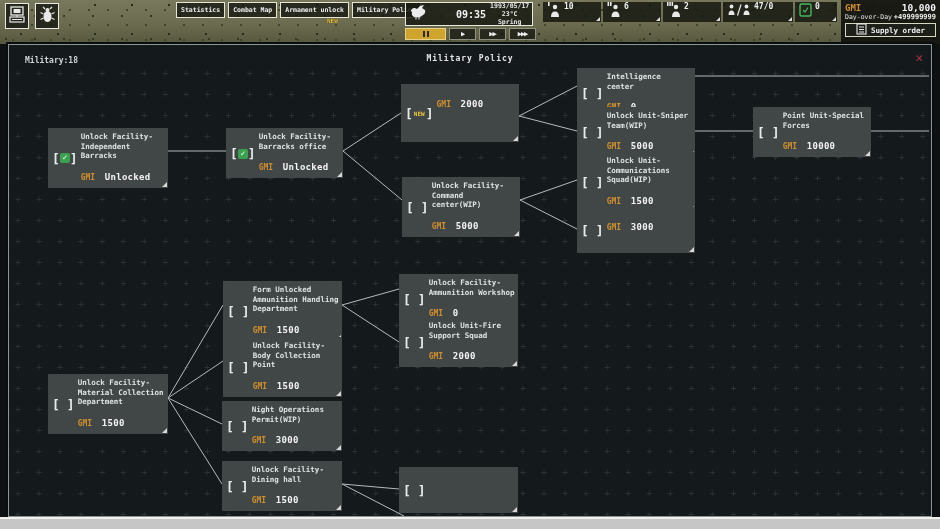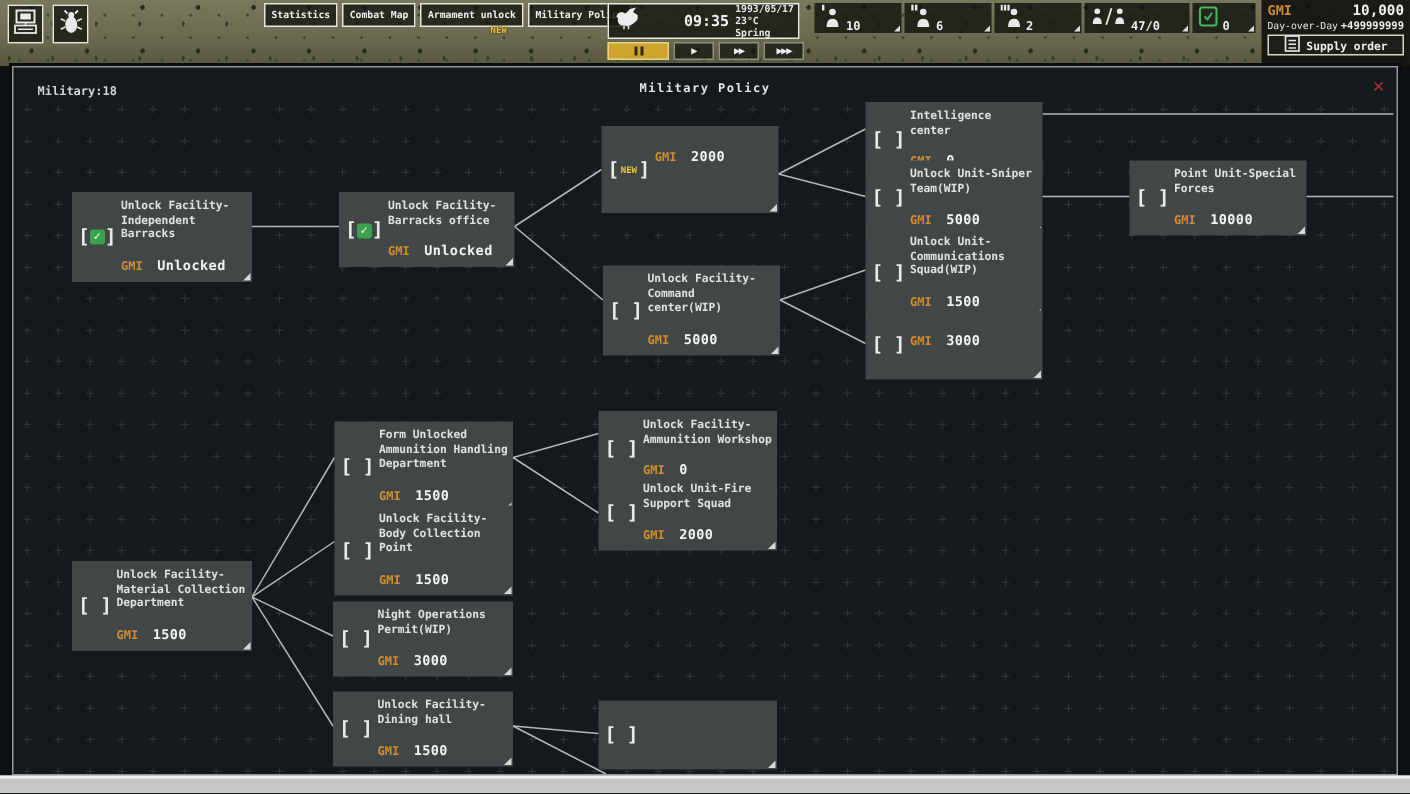--- a/index.html
+++ b/index.html
@@ -22,32 +22,32 @@
   #menubar{position:absolute;left:176px;top:2px;display:flex;gap:3px;}
   .menubtn{height:16px;border:1px solid #e6e6d8;background:rgba(22,24,17,.8);
     color:#f0f0f0;font:bold 6.5px/14px "DejaVu Sans Mono",monospace;
     padding:0 4px;white-space:nowrap;}
   #menu-new{position:absolute;left:327px;top:17px;color:#ecc83e;
     font:bold 6px "DejaVu Sans Mono",monospace;text-shadow:0 0 1px #000;}
   #clockbox{position:absolute;left:405px;top:2px;width:128px;height:24px;
     border:1px solid #e9e9e0;background:rgba(24,26,18,.85);
     display:flex;align-items:center;padding:0 4px;gap:4px;}
   #clock-time{color:#f2f2f2;font:bold 10px "DejaVu Sans Mono",monospace;flex:0 0 auto;margin-left:24px;}
-  #clock-date{flex:1;text-align:left;color:#e9e9e9;
+  #clock-date{flex:1;text-align:center;color:#e9e9e9;
     font:bold 6.5px/8px "DejaVu Sans Mono",monospace;}
   #speedrow{position:absolute;left:405px;top:28px;display:flex;gap:3px;}
   .spdbtn{height:12px;border:1px solid rgba(230,230,210,.55);
     background:rgba(18,20,14,.72);display:flex;align-items:center;justify-content:center;
     color:#f0f0f0;font:7px/10px "DejaVu Sans Mono",monospace;letter-spacing:-1px;}
   #btn-pause{width:41px;background:#cfa42c;border-color:#e6d28a;gap:2px;}
   #btn-pause i{display:block;width:2px;height:6px;background:#2e2a12;}
   .spdbtn.sm{width:27px;}
   #counters{position:absolute;left:543px;top:2px;display:flex;gap:2px;}
   .counter{position:relative;height:20px;background:rgba(20,23,16,.84);
-    display:flex;align-items:flex-end;padding:0 4px;gap:3px;}
+    display:flex;align-items:flex-start;padding:0 4px;gap:3px;}
   .cval{color:#f0f0f0;font:bold 8px "DejaVu Sans Mono",monospace;}
   .counter .dd{position:absolute;right:1px;bottom:1px;width:0;height:0;
     border-bottom:4px solid #ddd;border-left:4px solid transparent;}
   #finance{position:absolute;left:841px;top:0;width:99px;height:46px;
     background:rgba(15,17,12,.9);padding:2px 4px;}
   .finrow{display:flex;justify-content:space-between;align-items:baseline;}
   #fin-cur{color:#cf8d2e;font:bold 9px "DejaVu Sans Mono",monospace;}
   #fin-bal{color:#f3f3f3;font:bold 9.5px "DejaVu Sans Mono",monospace;}
   #fin-dod-l{color:#e6e6e6;font:6.5px "DejaVu Sans Mono",monospace;}
   #fin-dod-v{color:#f0f0f0;font:bold 7px "DejaVu Sans Mono",monospace;}

